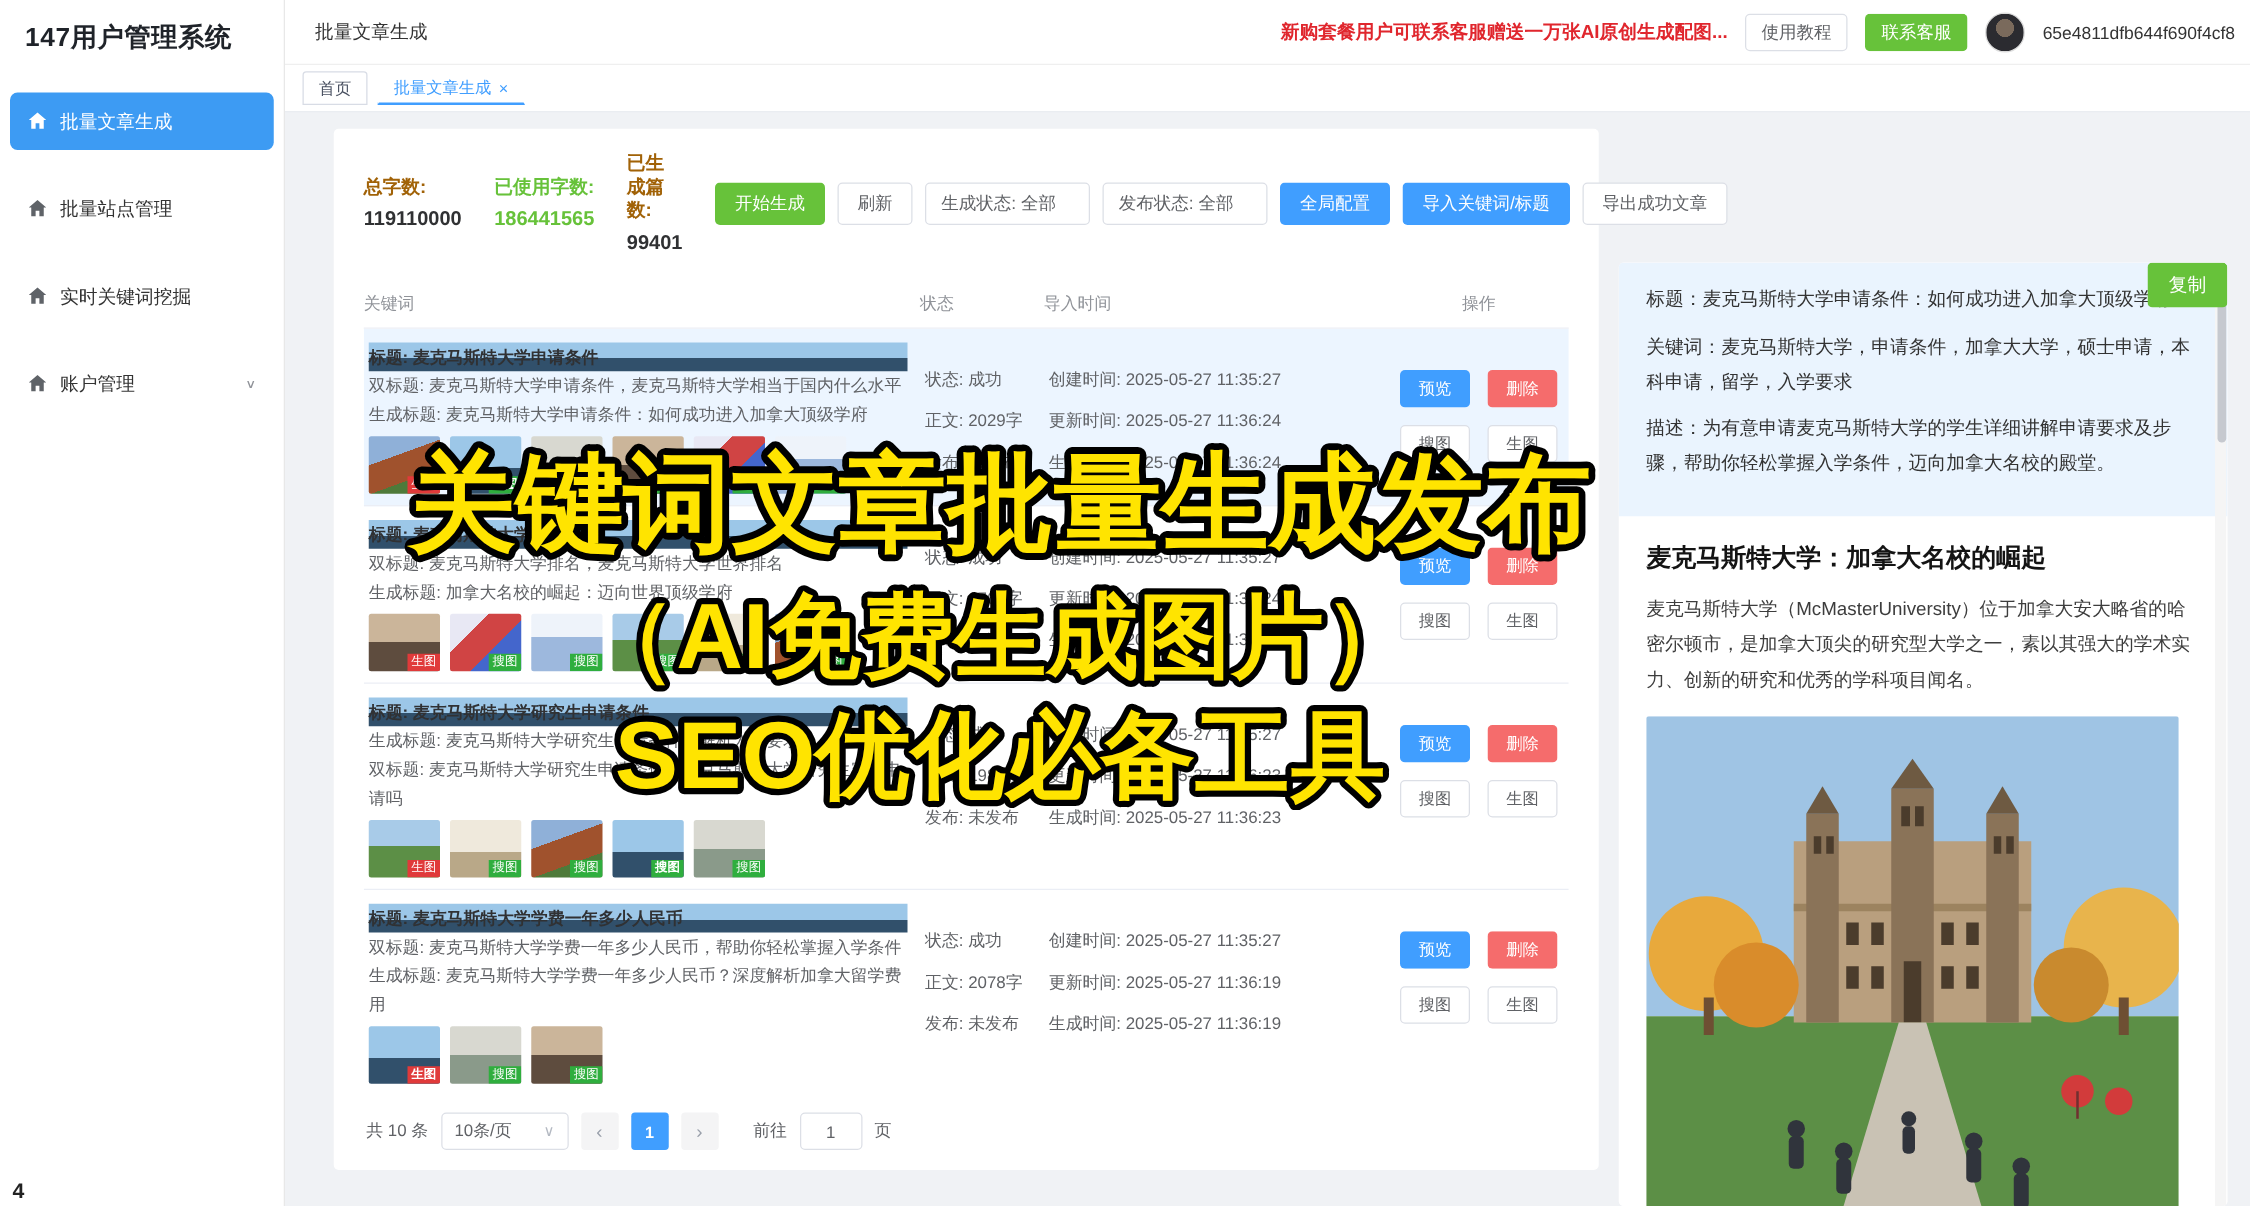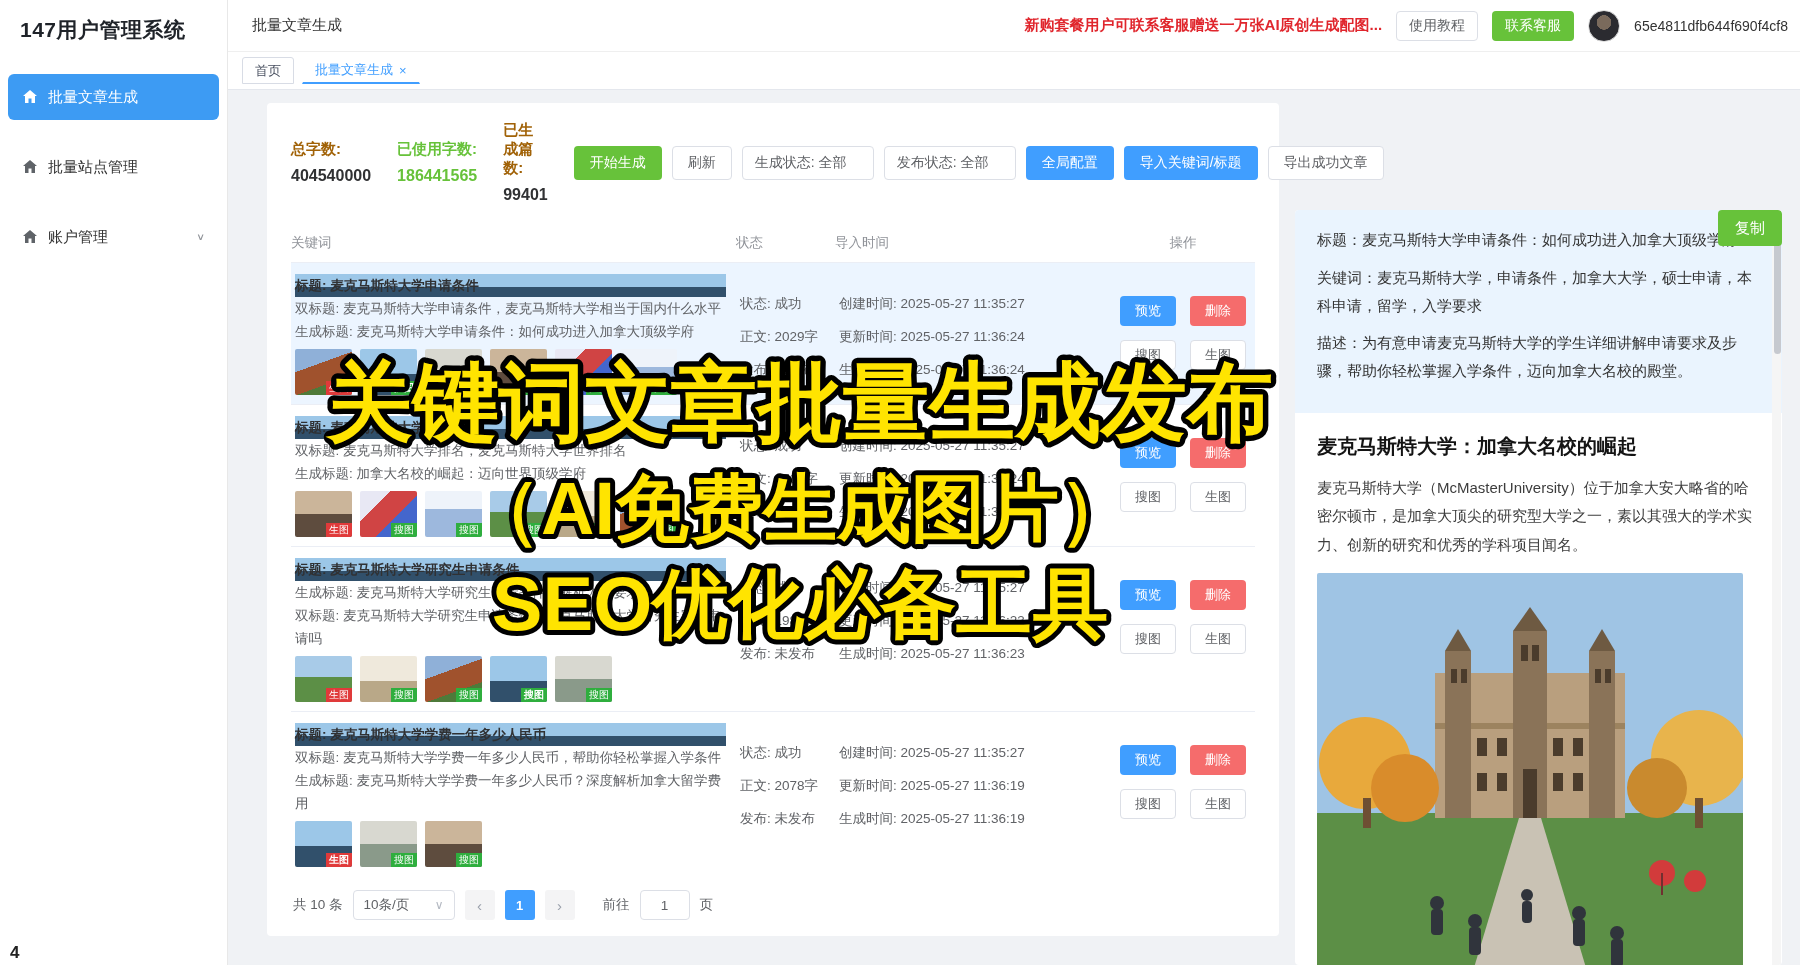--- a/index.html
+++ b/index.html
@@ -115,20 +115,26 @@
       <div class="menu-item">
         <svg width="16" height="16" viewBox="0 0 16 16">
             <path d="M8 1 L15 7 H13 V14 H9.5 V9.5 H6.5 V14 H3 V7 H1 Z" fill="#5f6368"></path>
           </svg>
         <span>批量站点管理</span>
       </div>
       <div class="menu-item">
         <svg width="16" height="16" viewBox="0 0 16 16">
             <path d="M8 1 L15 7 H13 V14 H9.5 V9.5 H6.5 V14 H3 V7 H1 Z" fill="#5f6368"></path>
           </svg>
+        <span>实时关键词挖掘</span>
+      </div>
+      <div class="menu-item">
+        <svg width="16" height="16" viewBox="0 0 16 16">
+            <path d="M8 1 L15 7 H13 V14 H9.5 V9.5 H6.5 V14 H3 V7 H1 Z" fill="#5f6368"></path>
+          </svg>
         <span>账户管理</span>
         <span class="chev">∨</span>
       </div>
     </nav>
     <div class="corner-num">4</div>
   </aside>
 
   <header class="topbar">
     <span class="breadcrumb">批量文章生成</span>
     <div class="top-right">
@@ -152,21 +158,21 @@
 
   <div class="danger-btns">
     <span class="btn softred sm">重置失败文章</span>
     <span class="btn softred sm">清空文章</span>
   </div>
 
   <section class="main-card">
     <div class="toolbar">
       <div class="stat">
         <div class="lbl">总字数:</div>
-        <div class="val">404540000</div>
+        <div class="val">119110000</div>
       </div>
       <div class="stat green">
         <div class="lbl">已使用字数:</div>
         <div class="val">186441565</div>
       </div>
       <div class="stat">
         <div class="lbl">已生成篇数:</div>
         <div class="val">99401</div>
       </div>
       <span class="btn green tb">开始生成</span>

